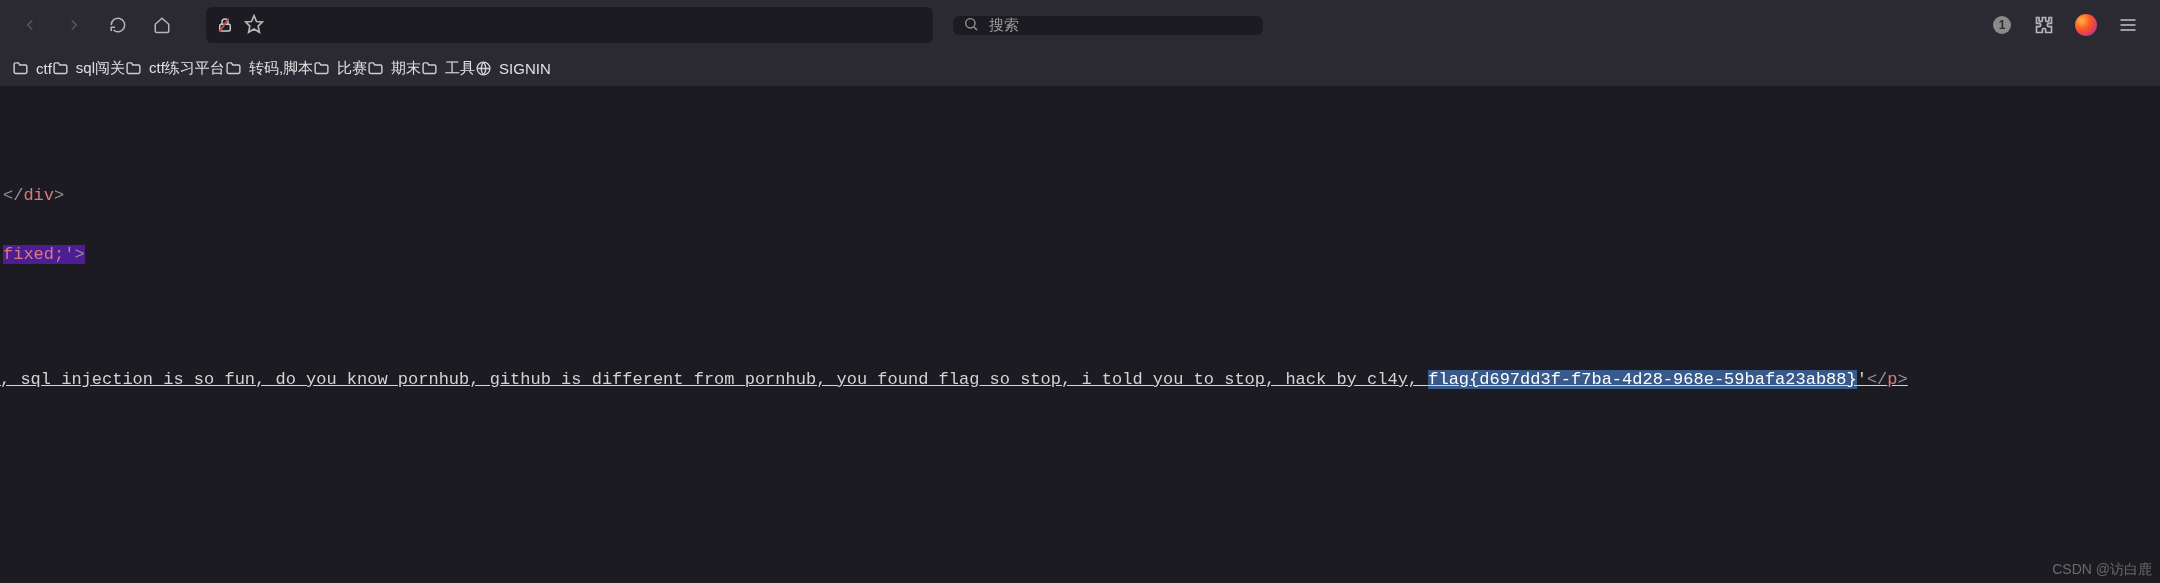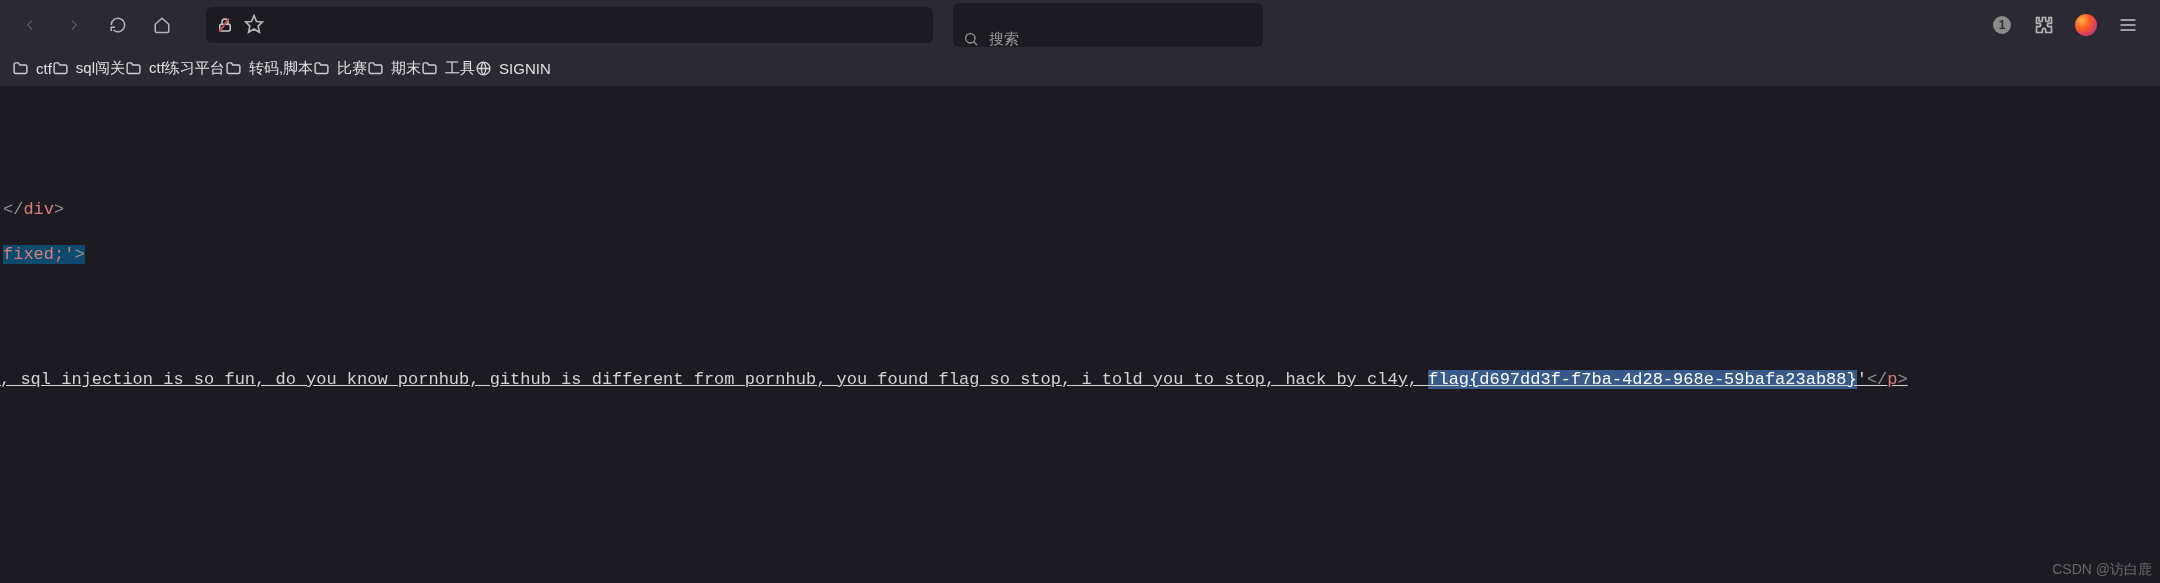--- a/index.html
+++ b/index.html
@@ -55,25 +55,25 @@
     .urlbar .url-text {
       white-space: nowrap;
       overflow: hidden;
       flex: 1;
       color: #e0e0e0;
     }
     .urlbar .url-text .dim { color: #9a9a9a; }
     .urlbar .star { flex-shrink: 0; color:#b5b5b5; }
     .searchbar {
       width: 310px;
-      height: 44px;
+      height: 19px;
       background: #1c1b22;
       border-radius: 6px;
       display: flex;
-      align-items: flex-end;
+      align-items: flex-start;
       padding: 0 10px;
       gap: 10px;
       color: #9a9a9a;
       font-size: 15px;
       margin-left: 12px;
     }
     .searchbar input {
       background: transparent;
       border: none;
       outline: none;
@@ -112,27 +112,27 @@
       font-family: Menlo, Consolas, "Courier New", monospace;
       font-size: 17px;
       line-height: 1.4;
       color: #d4d4d4;
       white-space: pre;
       padding: 0;
     }
     .tag-angle { color:#949494; }
     .tag-name { color:#d87b7b; }
     .attr-val { color:#d87b7b; }
-    .attr-val-bg { background:#0c4a6e; }
+    .attr-val-bg { background:#4c1d95; }
     .code-text { color:#d4d4d4; }
     .highlight-sel {
       background:#385a8a;
       color:#fff;
     }
-    .line1 { position:absolute; top:198px; left:3px; }
+    .line1 { position:absolute; top:184px; left:3px; }
     .line2 { position:absolute; top:243px; left:3px; }
     .line3 { position:absolute; top:368px; left:0; width:2160px; overflow:hidden; white-space:nowrap;text-decoration:underline; }
     .watermark {
       position:absolute; right:8px; bottom:4px;
       font-size:14px; color:#6a6a6a;
       font-family: -apple-system, BlinkMacSystemFont, "Segoe UI", sans-serif;
     }
   </style>
 </head>
 <body>

